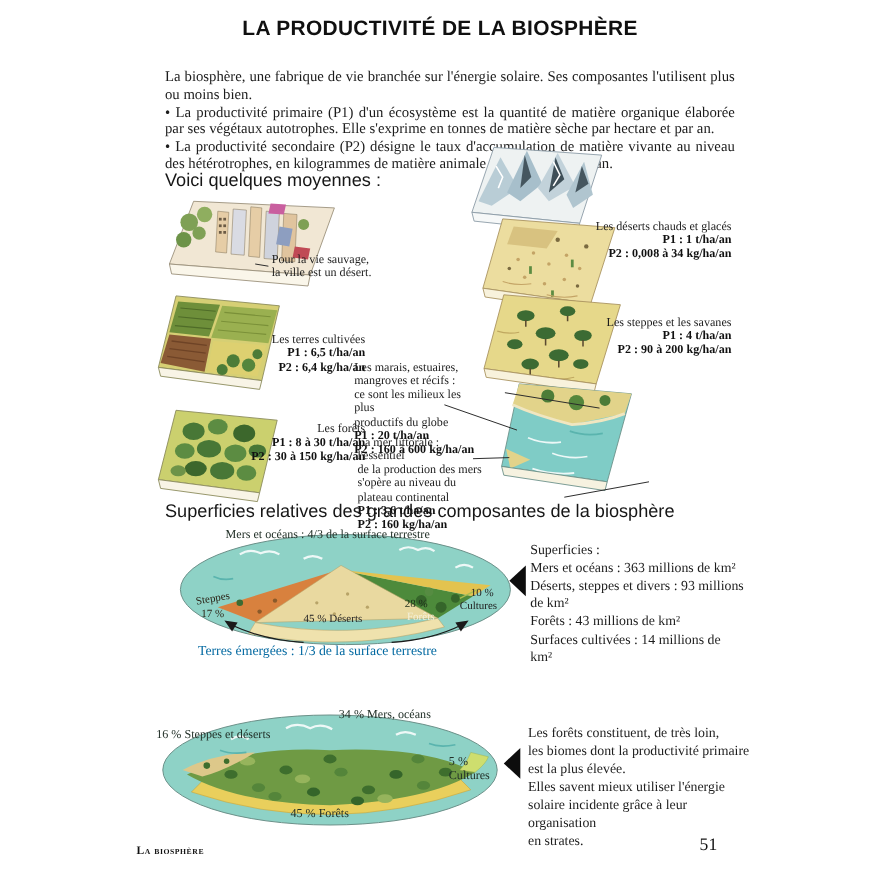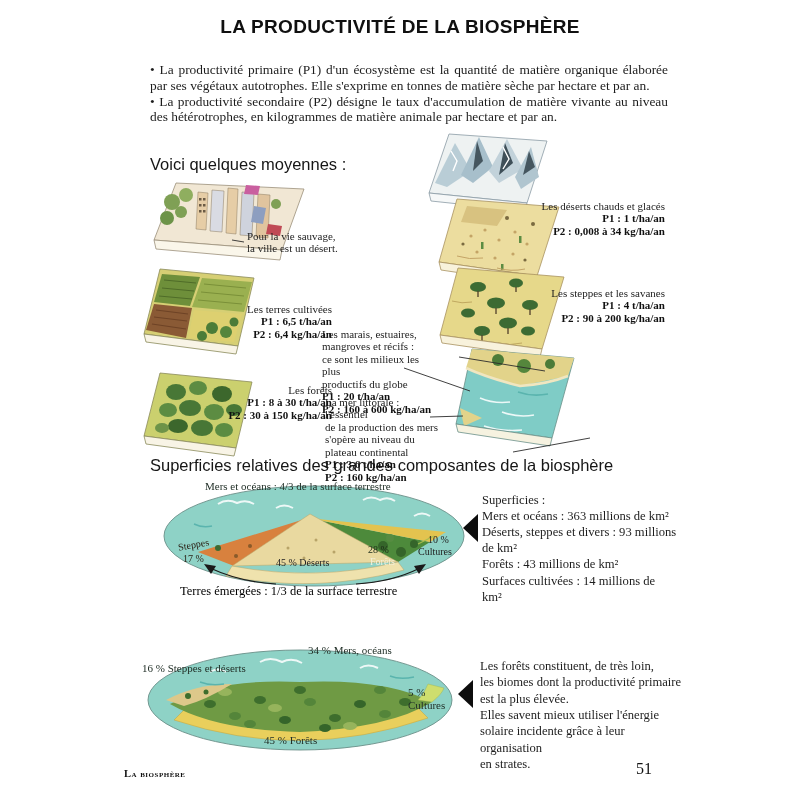--- a/index.html
+++ b/index.html
@@ -27,20 +27,21 @@
   .overlay{position:absolute;left:0;top:0;pointer-events:none;}
 </style>
 </head>
 <body>
 
 <div id="page">
 
   <div class="abs title">LA PRODUCTIVITÉ DE LA BIOSPHÈRE</div>
 
   <div class="abs intro">
+    <p>La biosphère, une fabrique de vie branchée sur l'énergie solaire. Ses composantes l'utilisent plus ou moins bien.</p>
     <p>• La productivité primaire (P1) d'un écosystème est la quantité de matière organique élaborée par ses végétaux autotrophes. Elle s'exprime en tonnes de matière sèche par hectare et par an.</p>
     <p>• La productivité secondaire (P2) désigne le taux d'accumulation de matière vivante au niveau des hétérotrophes, en kilogrammes de matière animale par hectare et par an.</p>
   </div>
 
   <div class="abs h-sans" style="left:150px;top:155px;">Voici quelques moyennes :</div>
 
   <svg class="abs" style="left:150px;top:180px;" width="158" height="86" viewBox="0 0 158 86">
     <polygon points="26,3 154,9 132,70 4,60" fill="#f1e7d4" stroke="#9a8f7a" stroke-width="0.8"></polygon>
     <polygon points="4,60 132,70 130,80 6,69" fill="#faf6ea" stroke="#9a8f7a" stroke-width="0.8"></polygon>
     <circle cx="22" cy="22" r="8" fill="#7fa055"></circle>
@@ -252,21 +253,21 @@
       <polygon points="268,86 256,88 261,96" fill="#1a1a1a"></polygon>
     </svg>
     <div class="abs pielbl" style="left:47px;top:2px;">Mers et océans : 4/3 de la surface terrestre</div>
     <div class="abs tiny" style="left:20px;top:61px;transform:rotate(-10deg);color:#2c2418;">Steppes</div>
     <div class="abs tiny" style="left:25px;top:75px;color:#2c2418;">17 %</div>
     <div class="abs tiny" style="left:118px;top:79px;">45 % Déserts</div>
     <div class="abs tiny" style="left:210px;top:66px;color:#1d2b18;">28 %</div>
     <div class="abs tiny" style="left:212px;top:78px;color:#f3f0da;">Forêts</div>
     <div class="abs tiny" style="left:270px;top:56px;">10 %</div>
     <div class="abs tiny" style="left:260px;top:68px;">Cultures</div>
-    <div class="abs" style="left:22px;top:106px;font:12.5px 'Liberation Serif',serif;color:#000000;">Terres émergées : 1/3 de la surface terrestre</div>
+    <div class="abs" style="left:22px;top:106px;font:12.5px 'Liberation Serif',serif;color:#0369a1;">Terres émergées : 1/3 de la surface terrestre</div>
   </div>
 
   <div class="abs tri" style="left:463px;top:514px;"></div>
 
   <div class="abs pre" style="left:482px;top:492px;width:195px;font:12.6px/1.28 'Liberation Serif',serif;">Superficies :
 Mers et océans : 363 millions de km²
 Déserts, steppes et divers : 93 millions
 de km²
 Forêts : 43 millions de km²
 Surfaces cultivées : 14 millions de km²</div>

